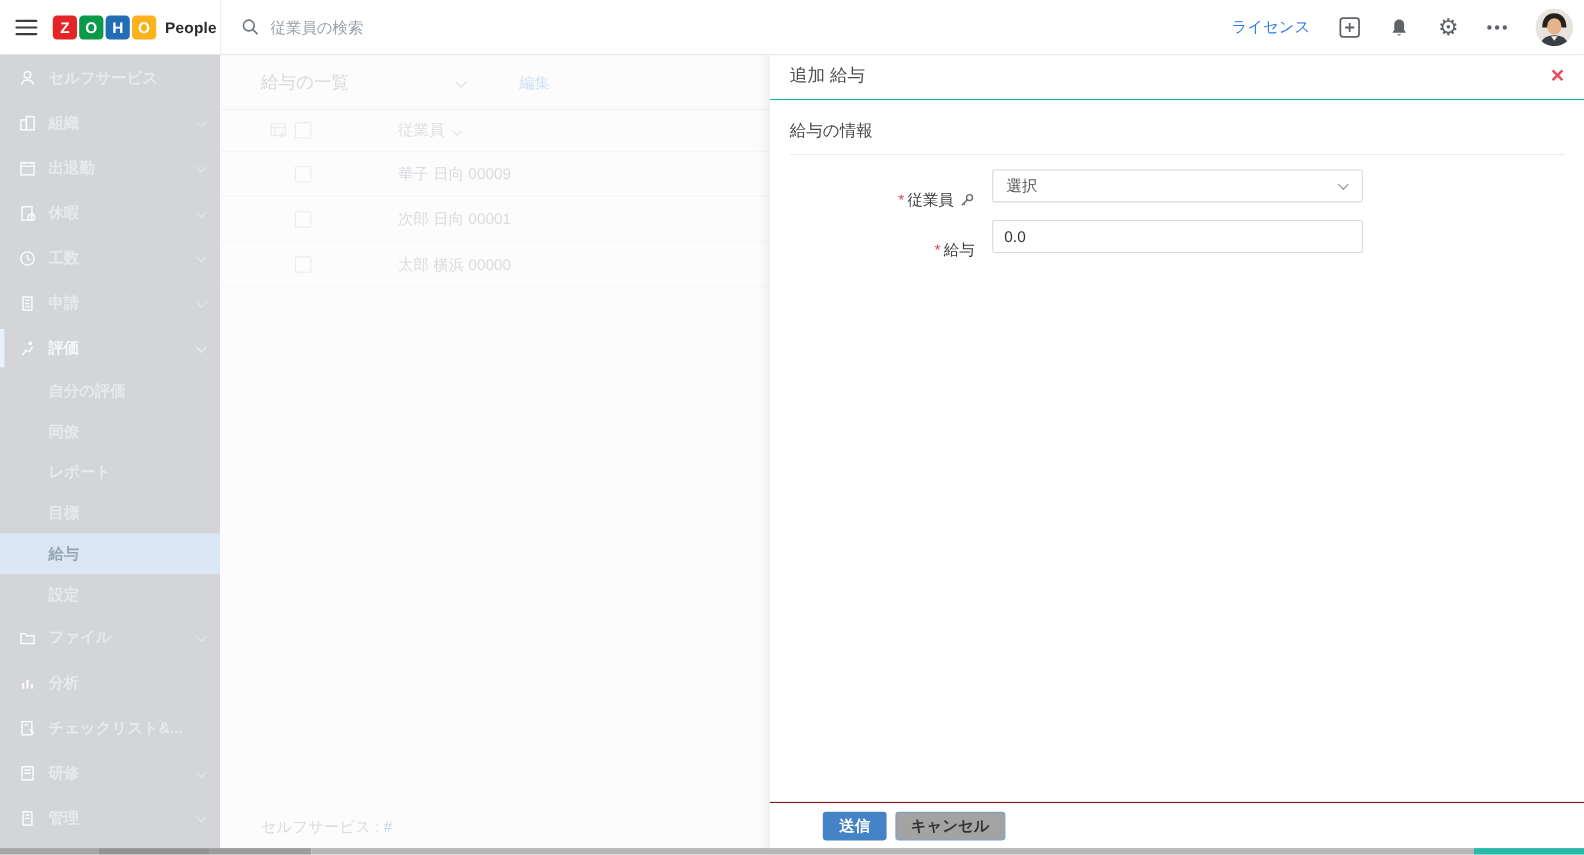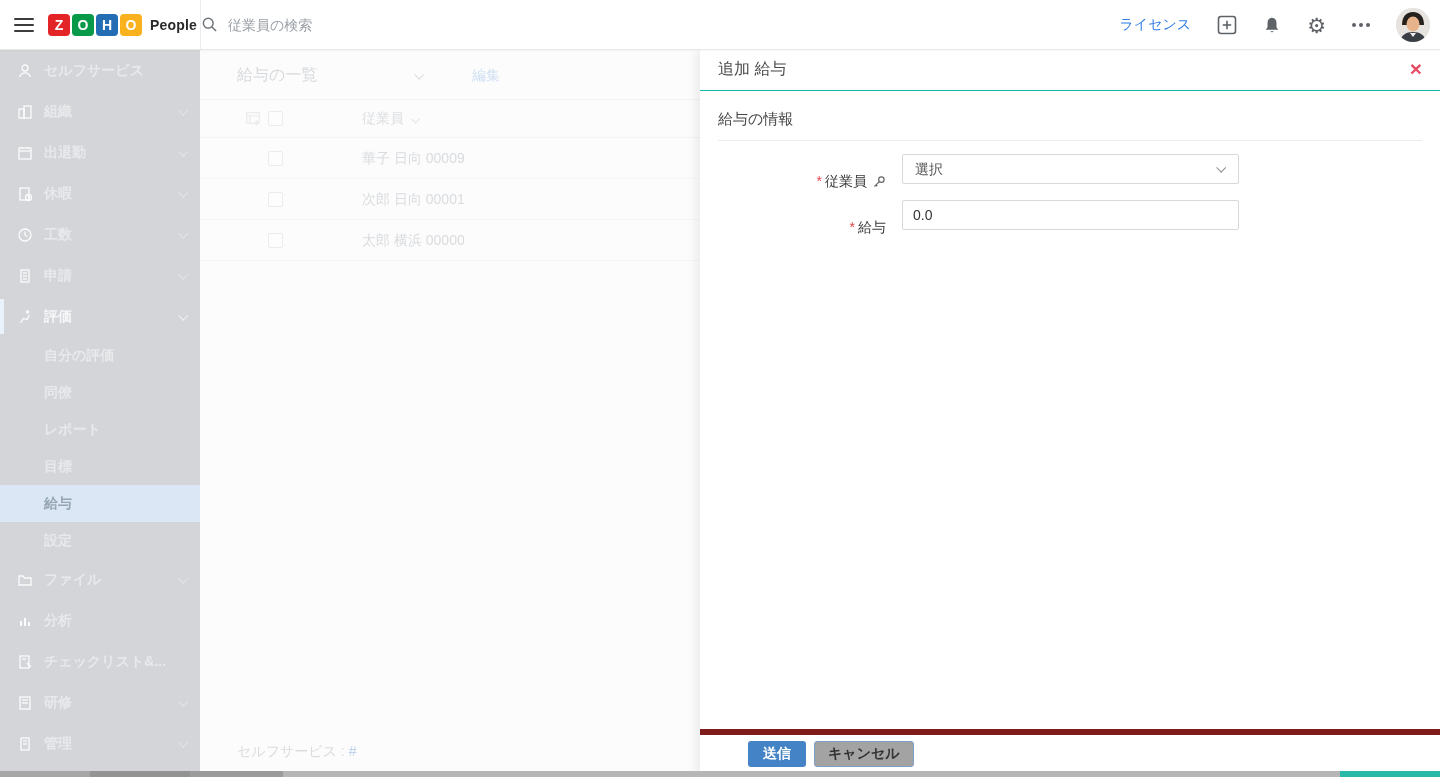--- a/index.html
+++ b/index.html
@@ -11,21 +11,21 @@
   .topbar { position:absolute; top:0; left:0; width:1440px; height:50px; background:#fff;
     border-bottom:1px solid #e8e8e8; z-index:40; display:flex; align-items:center;
     box-shadow:0 1px 2px rgba(0,0,0,.04); }
   .burger { width:20px; margin-left:14px; cursor:pointer; }
   .burger div { height:2px; background:#3c3c3c; margin:4px 0; border-radius:1px; }
   .logo { display:flex; align-items:center; margin-left:14px; cursor:pointer; }
   .logo .box { width:22px; height:22px; border-radius:4px; margin-right:2px; color:#fff;
     font-weight:bold; font-size:14px; display:flex; align-items:center; justify-content:center; }
   .logo .product { font-size:14px; font-weight:bold; color:#2a2a2a; margin-left:6px; letter-spacing:.2px; }
   .searchwrap { margin-left:auto; position:absolute; left:200px; top:0; height:49px; right:420px;
-    border-left:1px solid #ececec; display:flex; align-items:center; }
+    border-left:1px solid #ececec; display:flex; align-items:center; padding-left:18px; }
   .searchwrap svg { flex:0 0 auto; }
   .searchwrap input { border:none; outline:none; font-size:14px; color:#444; margin-left:10px; width:360px;
     font-family:inherit; background:transparent; }
   .searchwrap input::placeholder { color:#9aa0a6; }
   .topright { position:absolute; right:10px; top:0; height:50px; display:flex; align-items:center; gap:26px; }
   .license { color:#2f7ce8; font-size:14px; cursor:pointer; }
   .tico { color:#5f6368; cursor:pointer; display:flex; align-items:center; }
   .gear-glyph { font-size:21px; color:#5f6368; line-height:1; }
   .dots { display:flex; gap:3px; }
   .dots i { width:4px; height:4px; border-radius:50%; background:#5f6368; }
@@ -79,21 +79,21 @@
   .frow.r1 { top:104px; } .frow.r2 { top:150px; }
   .flabel { position:absolute; left:0; width:186px; top:7px; text-align:right; font-size:14px; color:#383838;margin-top:12px; }
   .req { color:#e0484f; margin-right:3px; font-size:14px; vertical-align:top; }
   .lookup-ico { display:inline-block; vertical-align:-3px; margin-left:5px; color:#666; }
   .fselect { position:absolute; left:202px; top:0; width:337px; height:30px; border:1px solid #d9d9d9;
     border-radius:2px; background:#fff; font-size:14px; color:#555; line-height:28px; padding-left:12px;
     cursor:pointer; }
   .fselect .chev { position:absolute; right:14px; top:10px; color:#8e8e8e; }
   .finput { position:absolute; left:202px; top:0; width:337px; height:30px; border:1px solid #d9d9d9;
     border-radius:2px; font-size:14px; color:#333; padding:0 10px; outline:none; font-family:inherit; }
-  .panel-footer { position:absolute; left:0; right:0; bottom:5px; height:43px; border-top:6px solid #7f1d1d;
+  .panel-footer { position:absolute; left:0; right:0; bottom:5px; height:43px; border-top:1px solid #7f1d1d;
     background:#fff; display:flex; align-items:center; padding-left:48px; gap:8px; }
   .btn-submit { height:26px; padding:0 15px; background:#4484c6; color:#fff; border:none; border-radius:3px;
     font-size:14px; font-weight:600; cursor:pointer; font-family:inherit; }
   .btn-cancel { height:26px; padding:0 13px; background:#a3a3a3; color:#333; border:1px solid #7d9fc7;
     border-radius:3px; font-size:14px; font-weight:600; cursor:pointer; font-family:inherit; }
 
   
   .hstrip { position:absolute; left:0; right:0; bottom:0; height:6px; z-index:50; display:flex; cursor:pointer; }
   .hstrip .s1 { width:90px; background:#a6a6a6; }
   .hstrip .s2 { width:100px; background:#939393; }

